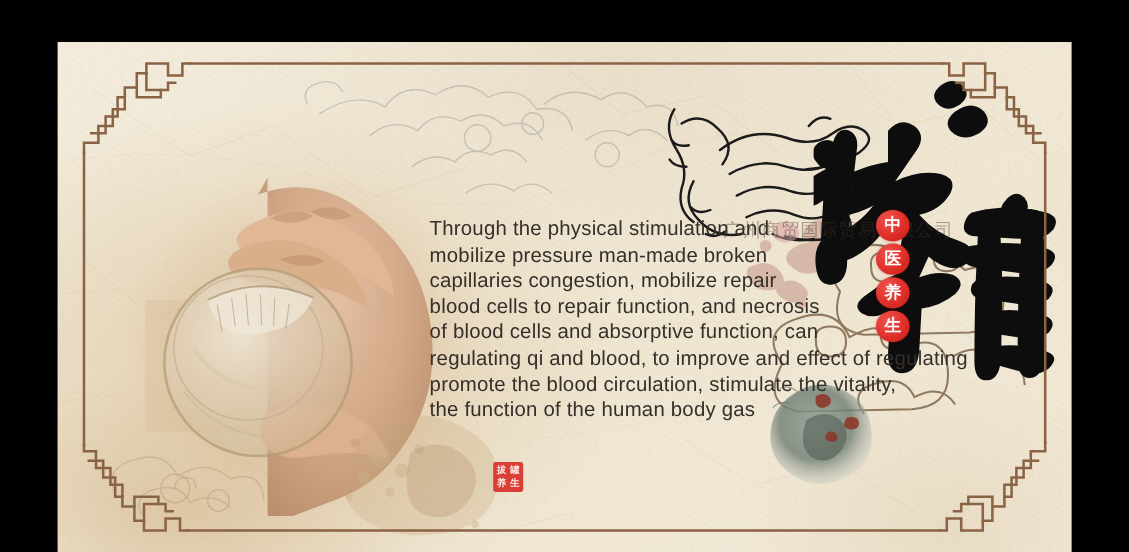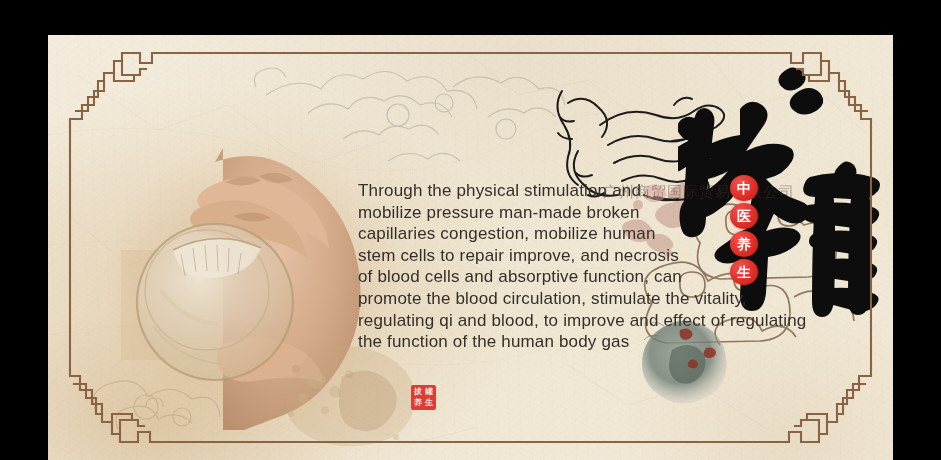--- a/index.html
+++ b/index.html
@@ -348,22 +348,22 @@
     <div class="seal-square">
       <span>拔</span>
       <span>罐</span>
       <span>养</span>
       <span>生</span>
     </div>
 
     <div class="body-copy">
       <p>Through the physical stimulation and</p>
       <p>mobilize pressure man-made broken</p>
-      <p>capillaries congestion, mobilize human</p>
-      <p>stem cells to repair improve, and necrosis</p>
+      <p>capillaries congestion, mobilize repair</p>
+      <p>blood cells to repair function, and necrosis</p>
       <p>of blood cells and absorptive function, can</p>
+      <p>regulating qi and blood, to improve and effect of regulating</p>
       <p>promote the blood circulation, stimulate the vitality,</p>
-      <p>regulating qi and blood, to improve and effect of regulating</p>
       <p>the function of the human body gas</p>
     </div>
 
   </div>
 </div>
 
 </body></html>

